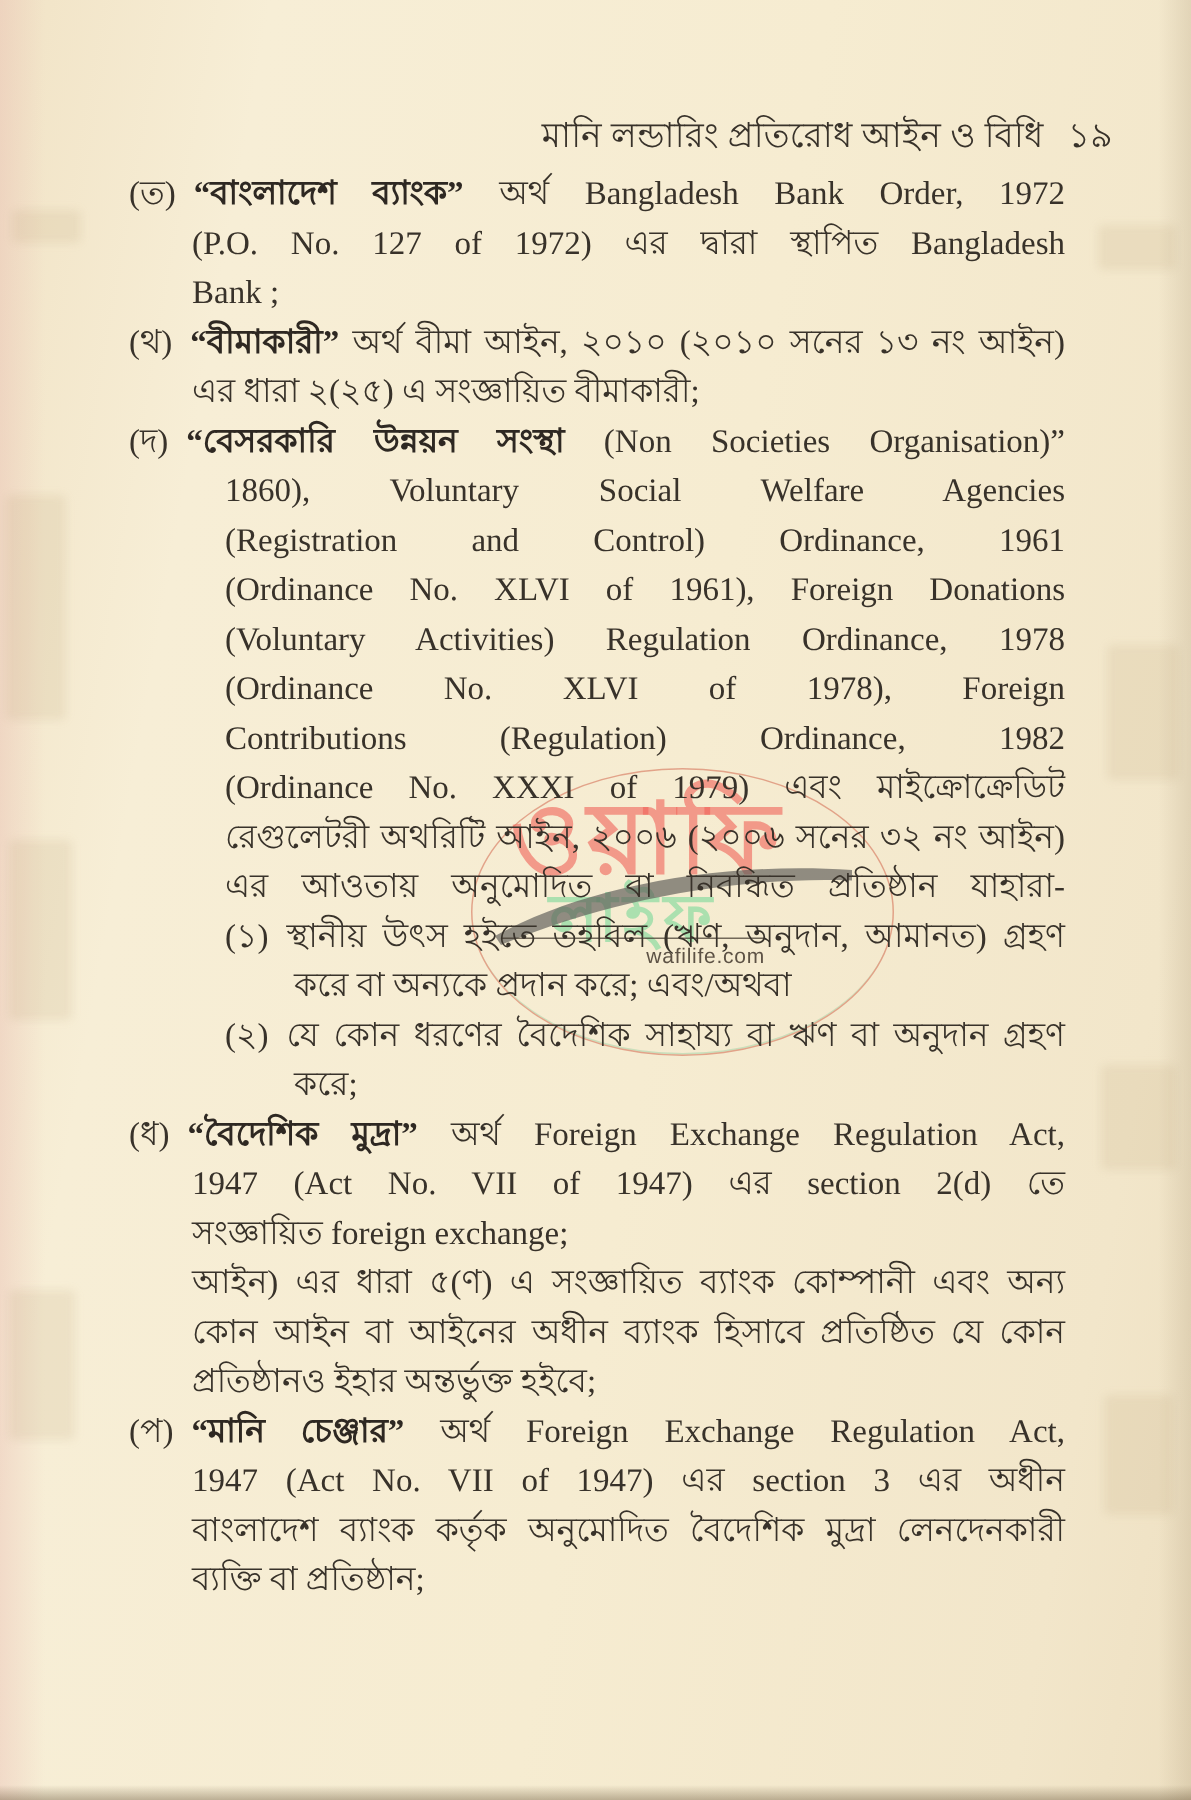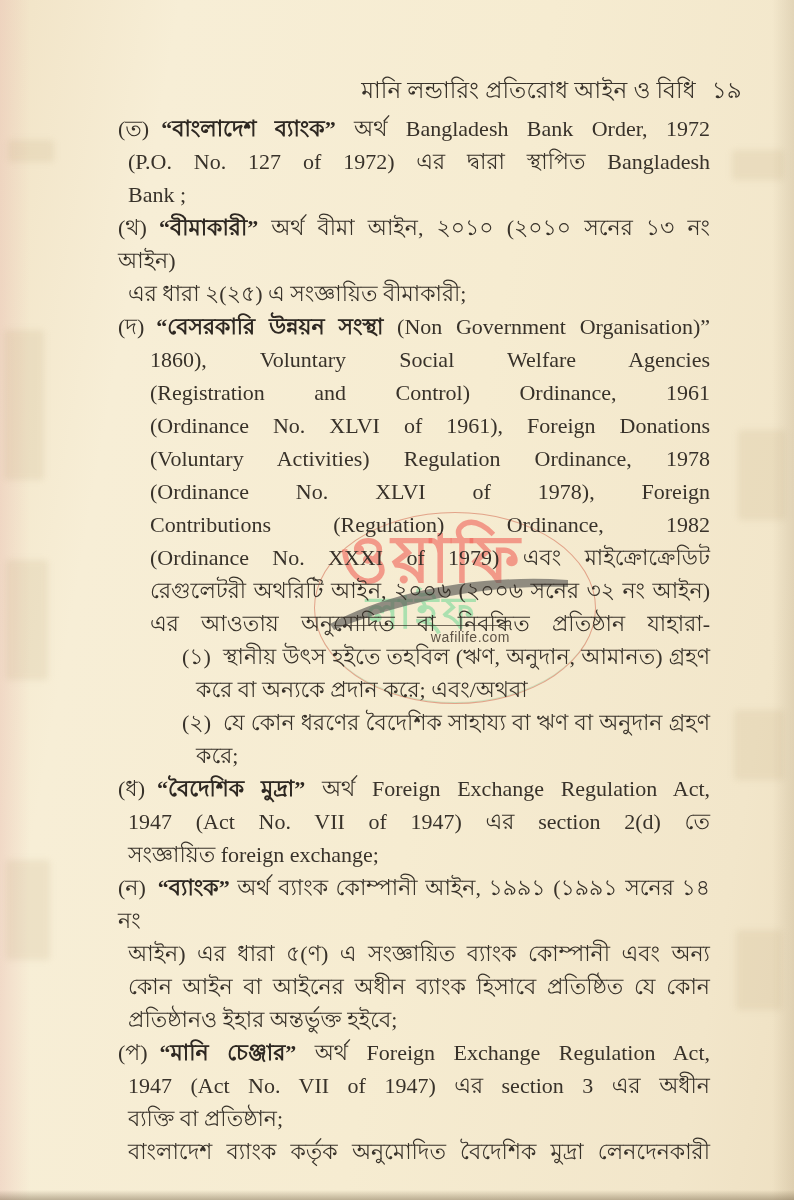--- a/index.html
+++ b/index.html
@@ -30,21 +30,21 @@
   .header{
     position:absolute;top:72px;left:0;right:52px;
     display:flex;justify-content:flex-end;align-items:baseline;gap:16px;
     font-size:23px;letter-spacing:.2px;
   }
   .content{
     position:absolute;left:86px;top:112px;width:624px;
     font-size:22px;line-height:33px;
   }
   .ln{text-align:justify;white-space:normal;}
-  .jl{text-align-last:justify;margin-left:32px;}
+  .jl{text-align-last:justify;}
   .ln:not(.jl){text-align-last:left;}
   .cont{margin-left:42px;}
   .item.deep .cont{margin-left:64px;}
   .label{margin-right:12px;}
   .term{font-weight:bold;color:#2e2822;}
   .sub{margin-left:64px;}
   .scont{margin-left:46px;}
 
   
   .wm{position:absolute;left:314px;top:512px;width:282px;height:192px;pointer-events:none;}
@@ -110,21 +110,21 @@
       <div class="item">
         <div class="ln jl"><span class="label">(ত)</span><b class="term">“বাংলাদেশ ব্যাংক”</b><span> অর্থ Bangladesh Bank Order, 1972</span></div>
         <div class="ln cont jl">(P.O. No. 127 of 1972) এর দ্বারা স্থাপিত Bangladesh</div>
         <div class="ln cont">Bank ;</div>
       </div>
       <div class="item">
         <div class="ln jl"><span class="label">(থ)</span><b class="term">“বীমাকারী”</b><span> অর্থ বীমা আইন, ২০১০ (২০১০ সনের ১৩ নং আইন)</span></div>
         <div class="ln cont">এর ধারা ২(২৫) এ সংজ্ঞায়িত বীমাকারী;</div>
       </div>
       <div class="item deep">
-        <div class="ln jl"><span class="label">(দ)</span><b class="term">“বেসরকারি উন্নয়ন সংস্থা</b><span> (Non Government Organisation)”</span></div>
+        <div class="ln jl"><span class="label">(দ)</span><b class="term">“বেসরকারি উন্নয়ন সংস্থা</b><span> (Non Societies Organisation)”</span></div>
         <div class="ln cont jl">1860), Voluntary Social Welfare Agencies</div>
         <div class="ln cont jl">(Registration and Control) Ordinance, 1961</div>
         <div class="ln cont jl">(Ordinance No. XLVI of 1961), Foreign Donations</div>
         <div class="ln cont jl">(Voluntary Activities) Regulation Ordinance, 1978</div>
         <div class="ln cont jl">(Ordinance No. XLVI of 1978), Foreign</div>
         <div class="ln cont jl">Contributions (Regulation) Ordinance, 1982</div>
         <div class="ln cont jl">(Ordinance No. XXXI of 1979) এবং মাইক্রোক্রেডিট</div>
         <div class="ln cont jl">রেগুলেটরী অথরিটি আইন, ২০০৬ (২০০৬ সনের ৩২ নং আইন)</div>
         <div class="ln cont jl">এর আওতায় অনুমোদিত বা নিবন্ধিত প্রতিষ্ঠান যাহারা-</div>
         <div class="sub">
@@ -135,26 +135,25 @@
           <div class="ln jl"><span class="label">(২)</span>যে কোন ধরণের বৈদেশিক সাহায্য বা ঋণ বা অনুদান গ্রহণ</div>
           <div class="ln scont">করে;</div>
         </div>
       </div>
       <div class="item">
         <div class="ln jl"><span class="label">(ধ)</span><b class="term">“বৈদেশিক মুদ্রা”</b><span> অর্থ Foreign Exchange Regulation Act,</span></div>
         <div class="ln cont jl">1947 (Act No. VII of 1947) এর section 2(d) তে</div>
         <div class="ln cont">সংজ্ঞায়িত foreign exchange;</div>
       </div>
       <div class="item">
-        <div class="ln jl"><span class="label">(ন)</span><b class="term">“ব্যাংক”</b><span> অর্থ ব্যাংক কোম্পানী আইন, ১৯৯১ (১৯৯১ সনের ১৪ নং</span></div>
         <div class="ln cont jl">আইন) এর ধারা ৫(ণ) এ সংজ্ঞায়িত ব্যাংক কোম্পানী এবং অন্য</div>
         <div class="ln cont jl">কোন আইন বা আইনের অধীন ব্যাংক হিসাবে প্রতিষ্ঠিত যে কোন</div>
         <div class="ln cont">প্রতিষ্ঠানও ইহার অন্তর্ভুক্ত হইবে;</div>
       </div>
       <div class="item">
         <div class="ln jl"><span class="label">(প)</span><b class="term">“মানি চেঞ্জার”</b><span> অর্থ Foreign Exchange Regulation Act,</span></div>
         <div class="ln cont jl">1947 (Act No. VII of 1947) এর section 3 এর অধীন</div>
+        <div class="ln cont jl">বাংলাদেশ ব্যাংক কর্তৃক অনুমোদিত বৈদেশিক মুদ্রা লেনদেনকারী</div>
         <div class="ln cont">ব্যক্তি বা প্রতিষ্ঠান;</div>
-        <div class="ln cont jl">বাংলাদেশ ব্যাংক কর্তৃক অনুমোদিত বৈদেশিক মুদ্রা লেনদেনকারী</div>
       </div>
     </div>
 
 </div>
 
 </body></html>

